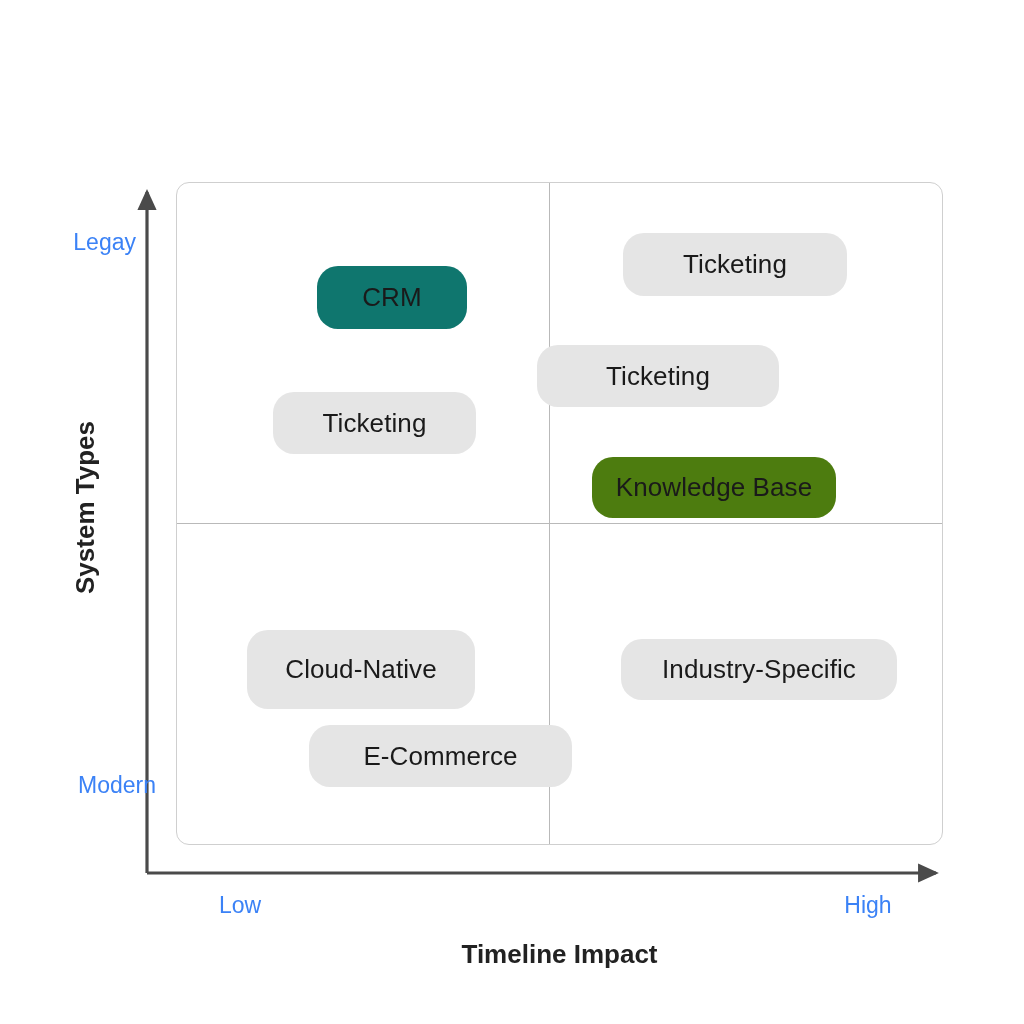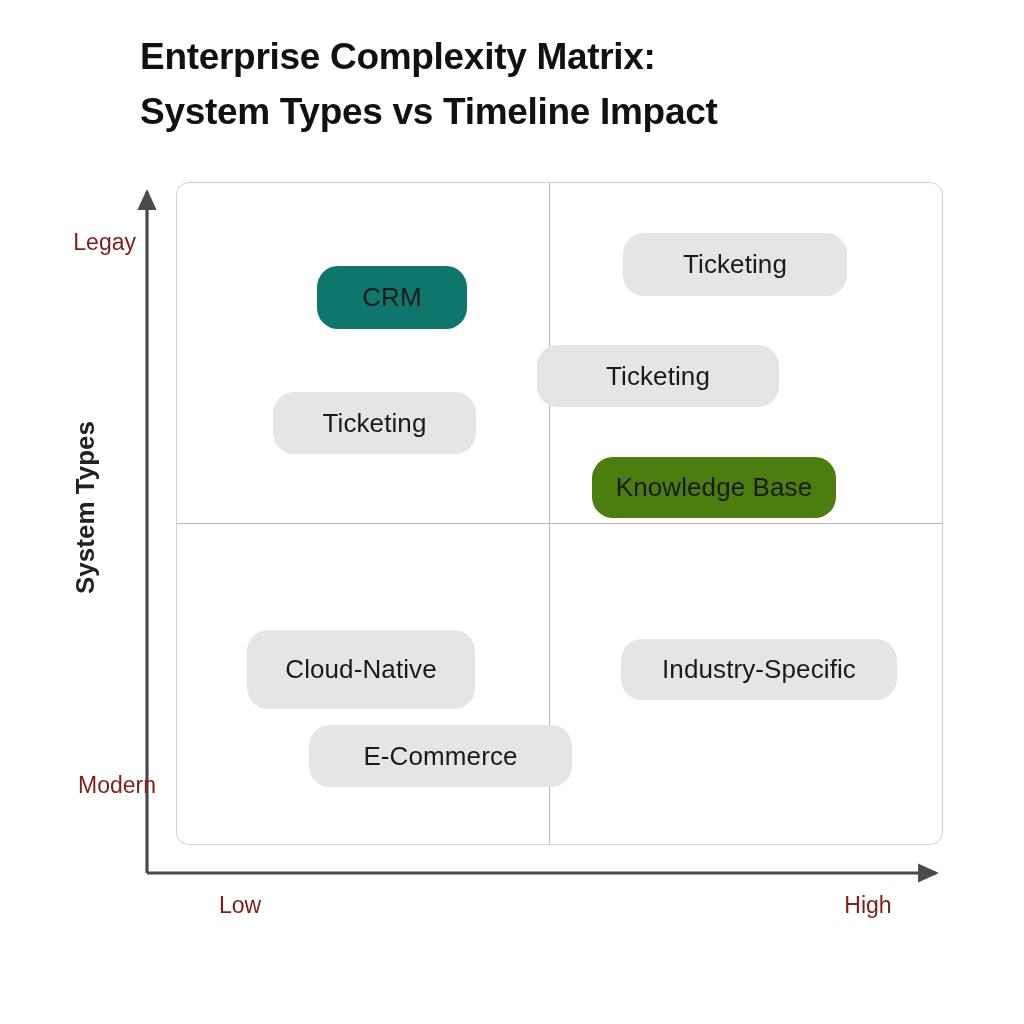--- a/index.html
+++ b/index.html
@@ -70,21 +70,21 @@
     left: 0;
     top: 0;
     width: 1024px;
     height: 1024px;
     pointer-events: none;
   }
 
   .axis-tick {
     position: absolute;
     font-size: 23px;
-    color: #7f1d1d;
+    color: #3b82f6;
     white-space: nowrap;
   }
   #tick-legacy {
     left: 0;
     top: 229px;
     width: 136px;
     text-align: right;
   }
   #tick-modern {
     left: 0;
@@ -146,22 +146,20 @@
     color: #1a1a1a;
     white-space: nowrap;
     letter-spacing: 0.1px;
   }
 </style>
 </head>
 <body>
 
 <div id="canvas">
 
-  <div id="chart-title">Enterprise Complexity Matrix:
-System Types vs Timeline Impact</div>
 
   <div id="plot-frame"></div>
 
   <div class="divider" id="divider-vertical"></div>
   <div class="divider" id="divider-horizontal"></div>
 
   <svg class="axis-svg" viewBox="0 0 1024 1024" xmlns="http://www.w3.org/2000/svg">
     <defs>
       <marker id="arrowhead" markerWidth="7" markerHeight="7" refX="5.6" refY="3" orient="auto">
         <path d="M0,0 L6.5,3 L0,6 z" fill="#4a4a4a"></path>
@@ -172,20 +170,21 @@
 
     <line x1="147" y1="873" x2="936" y2="873" stroke="#4a4a4a" stroke-width="3.2" marker-end="url(#arrowhead)"></line>
   </svg>
 
   <div class="axis-tick" id="tick-legacy">Legay</div>
   <div class="axis-tick" id="tick-modern">Modern</div>
   <div class="axis-tick" id="tick-low">Low</div>
   <div class="axis-tick" id="tick-high">High</div>
 
   <div id="axis-label-y">System Types</div>
+  <div id="axis-label-x">Timeline Impact</div>
 
   <div id="boxes-layer">
       <div class="item-box" style="left: 317px; top: 266px; width: 150px; height: 63px; background: #0f766e;">
         <span style="color: rgb(26, 26, 26);">CRM</span>
       </div>
       <div class="item-box" style="left: 273px; top: 392px; width: 203px; height: 62px; background: rgb(229, 229, 229);">
         <span style="color: rgb(26, 26, 26);">Ticketing</span>
       </div>
       <div class="item-box" style="left: 623px; top: 233px; width: 224px; height: 63px; background: rgb(229, 229, 229);">
         <span style="color: rgb(26, 26, 26);">Ticketing</span>

